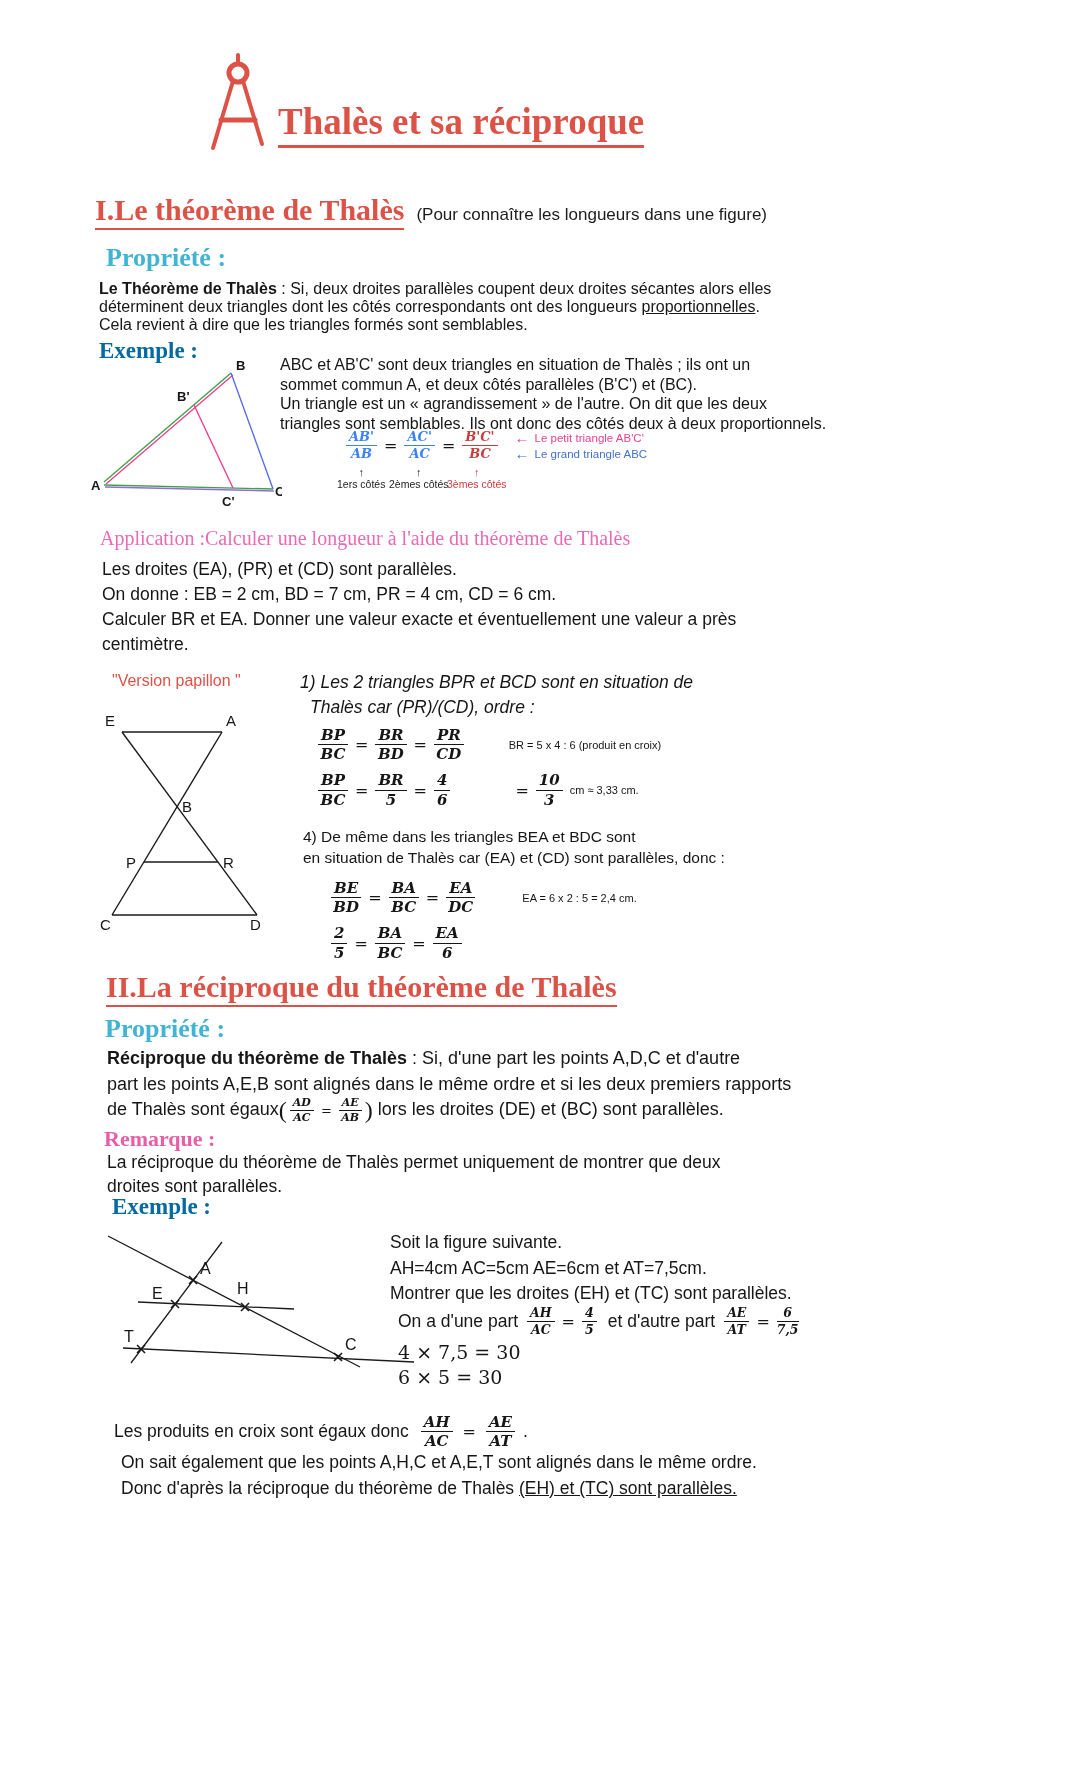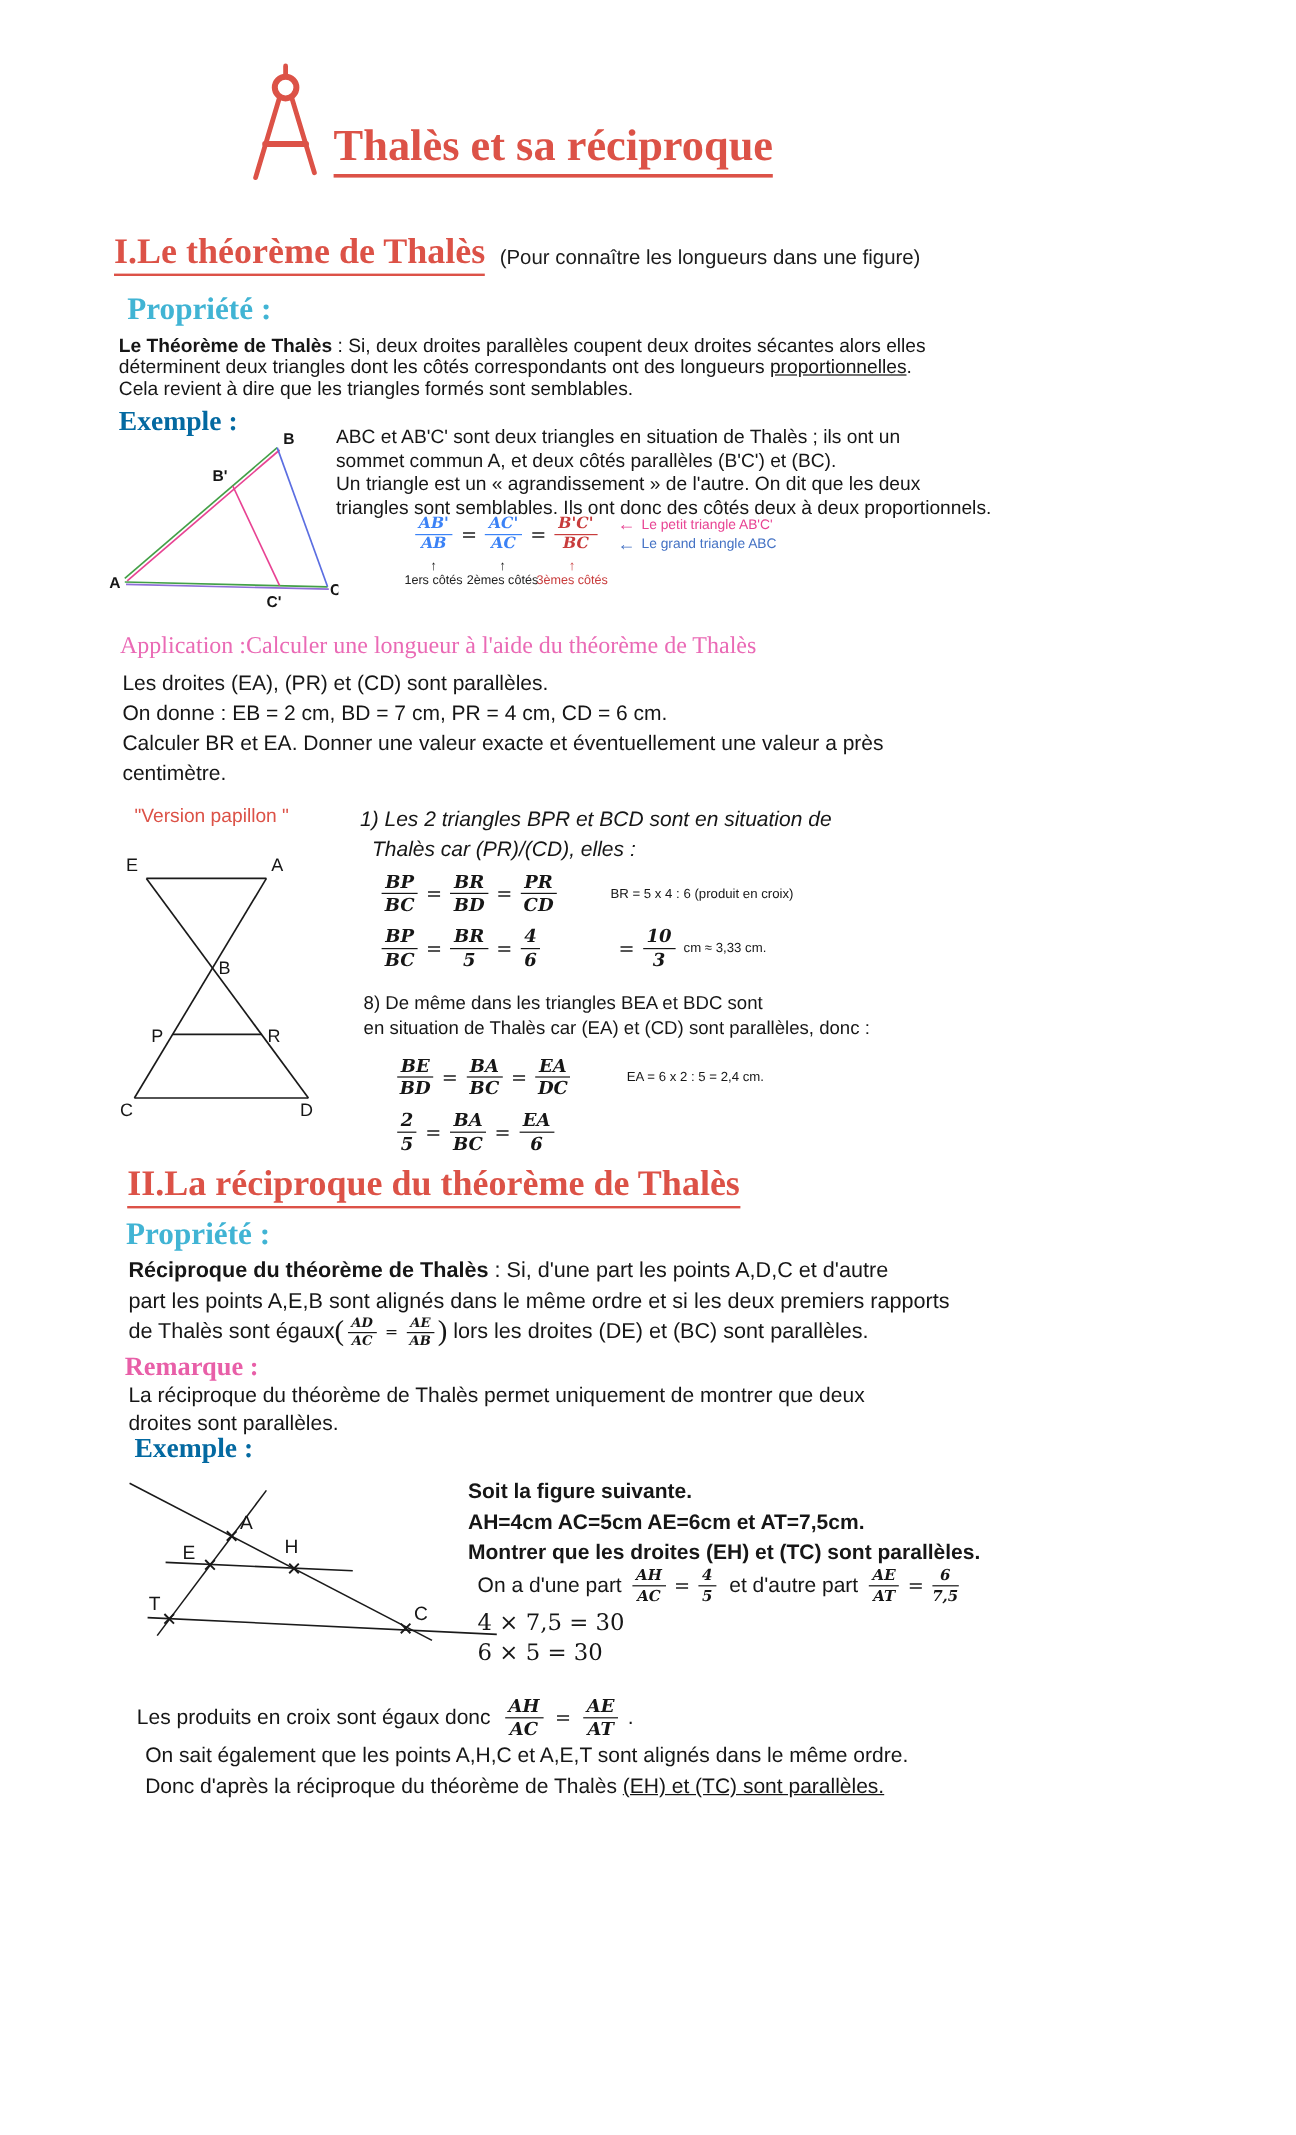--- a/index.html
+++ b/index.html
@@ -23,21 +23,21 @@
   .app-head{font-family:"Liberation Serif",serif;font-size:20px;color:#ea6ab5;}
 
   .bt{font-size:16px;line-height:18px;}
   .ext{font-size:16px;line-height:19.5px;}
   .app-par{font-size:17.5px;line-height:25px;}
   .bt2{font-size:18px;line-height:25.5px;}
   .t175{font-size:17.5px;}
   .step1{font-size:17.5px;line-height:24.5px;font-style:italic;}
   .step2{font-size:15.5px;line-height:21px;}
   .rem-par{font-size:17.5px;line-height:24px;}
-  .figtxt{font-size:17.5px;line-height:25.5px;font-weight:bold;}
+  .figtxt{font-size:17.5px;line-height:25.5px;}
   .papillon{font-size:16px;color:#dc5247;}
   .mathserif{font-family:"DejaVu Serif",serif;font-size:19px;line-height:24px;}
 
   .frac{display:inline-block;vertical-align:middle;text-align:center;
         font-family:"DejaVu Serif",serif;font-style:italic;font-weight:700;
         font-size:15px;line-height:1.08;margin:0 3px;}
   .frac .fnum{display:block;border-bottom:1.5px solid currentColor;padding:0 3px 1px;}
   .frac .fden{display:block;padding-top:1px;}
   .frac.rsm{font-size:13px;}
   .frac.msm{font-size:12.5px;}
@@ -163,21 +163,21 @@
     <span>Les droites (EA), (PR) et (CD) sont parallèles.</span><br>
     <span>On donne : EB = 2 cm, BD = 7 cm, PR = 4 cm, CD = 6 cm.</span><br>
     <span>Calculer BR et EA. Donner une valeur exacte et éventuellement une valeur a près</span><br>
     <span>centimètre.</span>
   </div>
 
   <div class="abs papillon" style="left:112px;top:672px">"Version papillon "</div>
 
   <div class="abs step1" style="left:300px;top:670px">
     <div>1) Les 2 triangles BPR et BCD sont en situation de</div>
-    <div style="padding-left:10px">Thalès car (PR)/(CD), elles :</div>
+    <div style="padding-left:10px">Thalès car (PR)/(CD), ordre :</div>
   </div>
 
   <svg class="abs" style="left:100px;top:708px" width="178" height="238" viewBox="0 0 178 238">
     <g stroke="#1a1a1a" stroke-width="1.4" fill="none">
       <line x1="22" y1="24" x2="122" y2="24"></line>
       <line x1="22" y1="24" x2="157" y2="207"></line>
       <line x1="122" y1="24" x2="12" y2="207"></line>
       <line x1="44" y1="154" x2="118" y2="154"></line>
       <line x1="12" y1="207" x2="157" y2="207"></line>
     </g>
@@ -230,21 +230,21 @@
         <span class="frac">
             <span class="fnum">10</span>
             <span class="fden">3</span>
           </span>
         <span class="eqnote" style="margin-left:4px">cm ≈ 3,33 cm.</span>
       </span>
     </div>
   </div>
 
   <div class="abs step2" style="left:303px;top:826px">
-    <div>8) De même dans les triangles BEA et BDC sont</div>
+    <div>4) De même dans les triangles BEA et BDC sont</div>
     <div>en situation de Thalès car (EA) et (CD) sont parallèles, donc :</div>
   </div>
 
   <div class="abs" style="left:328px;top:880px">
     <div class="mrow">
       <span class="frac">
           <span class="fnum">BE</span>
           <span class="fden">BD</span>
         </span>
       <span class="eqs">=</span>

